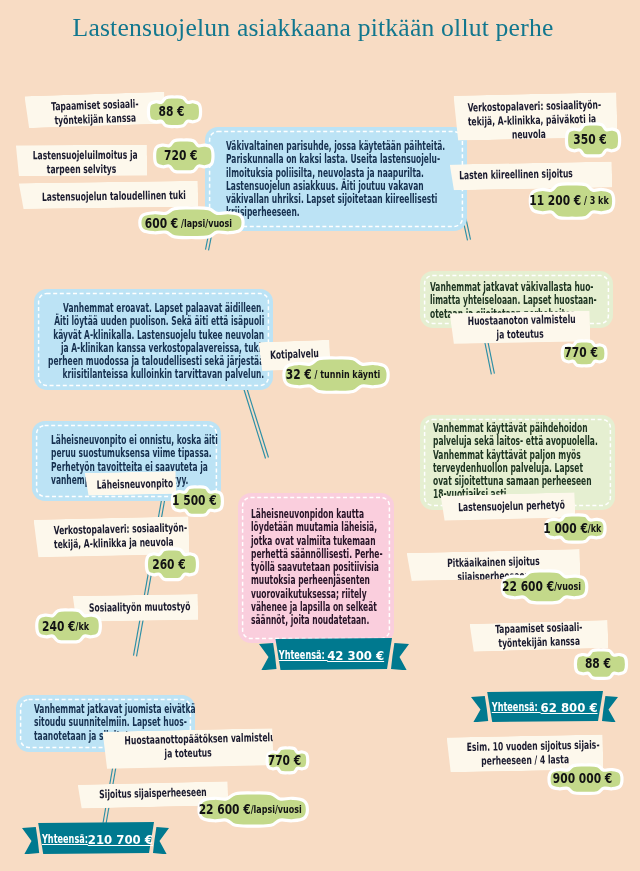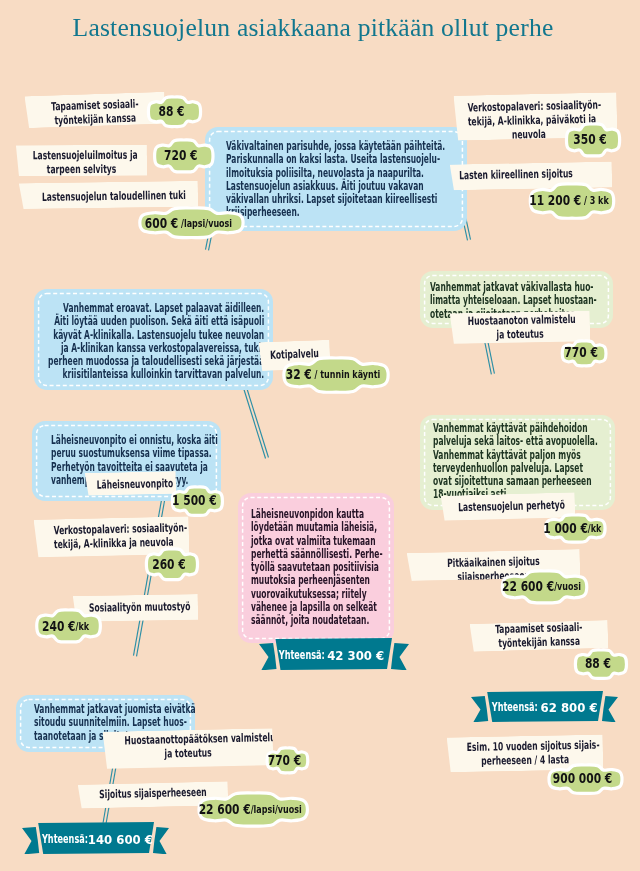--- a/index.html
+++ b/index.html
@@ -41,21 +41,21 @@
       display:flex;align-items:center;justify-content:center;
       font-size:13.2px;font-weight:bold;color:#121214;white-space:nowrap;
       transform:scaleX(.9);}
   .blob .unit{font-size:9.9px;font-weight:bold;white-space:pre;}
 
   
   .ribbon{position:absolute;}
   .ribbon > svg{position:absolute;left:0;top:0;}
   .ribbon .rtxt{position:absolute;top:0;
       display:flex;align-items:center;justify-content:center;
-      color:#ffffff;white-space:nowrap;}
+      color:#ffffff;white-space:nowrap;text-decoration:underline;}
   .ribbon .rlabel{font-size:11.6px;font-weight:bold;display:inline-block;
       white-space:pre;transform:scaleX(.78);transform-origin:right center;}
   .ribbon .rval{font-size:13px;font-weight:bold;display:inline-block;}
 </style>
 </head>
 <body>
 
 <div id="stage">
   <div id="title" class="abs">Lastensuojelun asiakkaana pitkään ollut perhe</div>
 <svg width="640" height="871" class="connlayer">
@@ -394,16 +394,16 @@
         <span class="rval">62 800 €</span>
       </div>
     </div>
     <div class="ribbon" style="left: 20.8px; top: 822.1px; width: 149px; height: 32px;">
       <svg width="149" height="32" viewBox="0 0 149 32">
         <path d="M 1 6 L 14.799999999999999 5 L 16.799999999999997 18.5 L 18.2 31 L 3.2 32.4 L 10.5 19.1 Z M 148 6 L 135.4 5 L 133.4 18.5 L 132 31 L 145.8 32.4 L 138.5 19.1 Z" fill="#00798F"></path>
         <path d="M 17.2 1 L 133 0 L 128 31 L 22.2 32 Z" fill="#00798F"></path>
       </svg>
       <div class="rtxt" style="left: 12.2px; width: 115.8px; height: 32px; padding-top: 1px;">
         <span class="rlabel">Yhteensä:</span>
-        <span class="rval">140 600 €</span>
+        <span class="rval">210 700 €</span>
       </div>
     </div>
   </div>
 
 </body></html>

